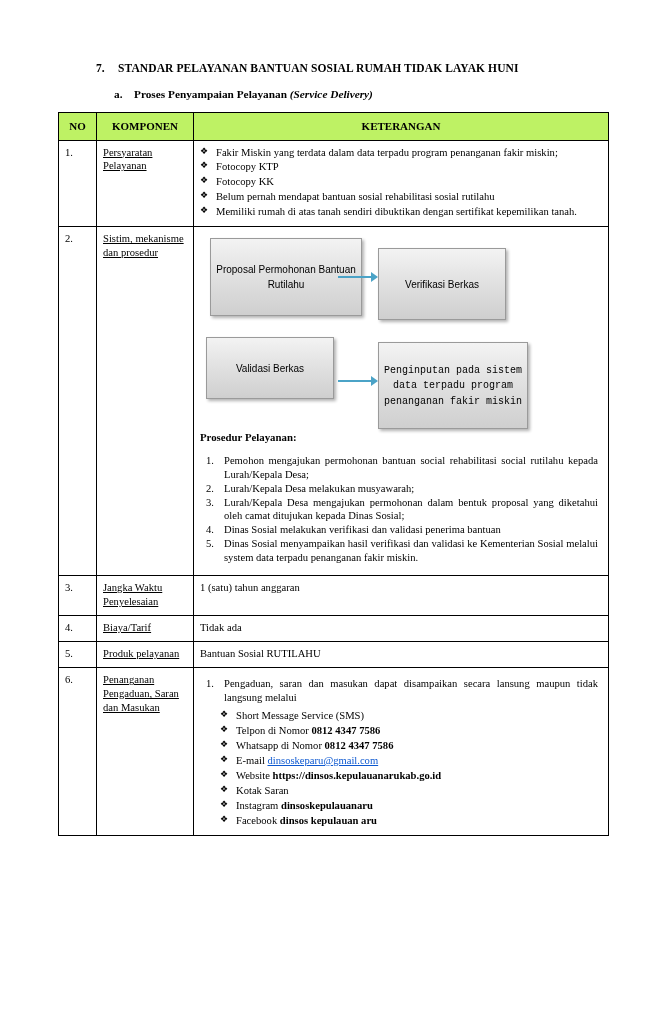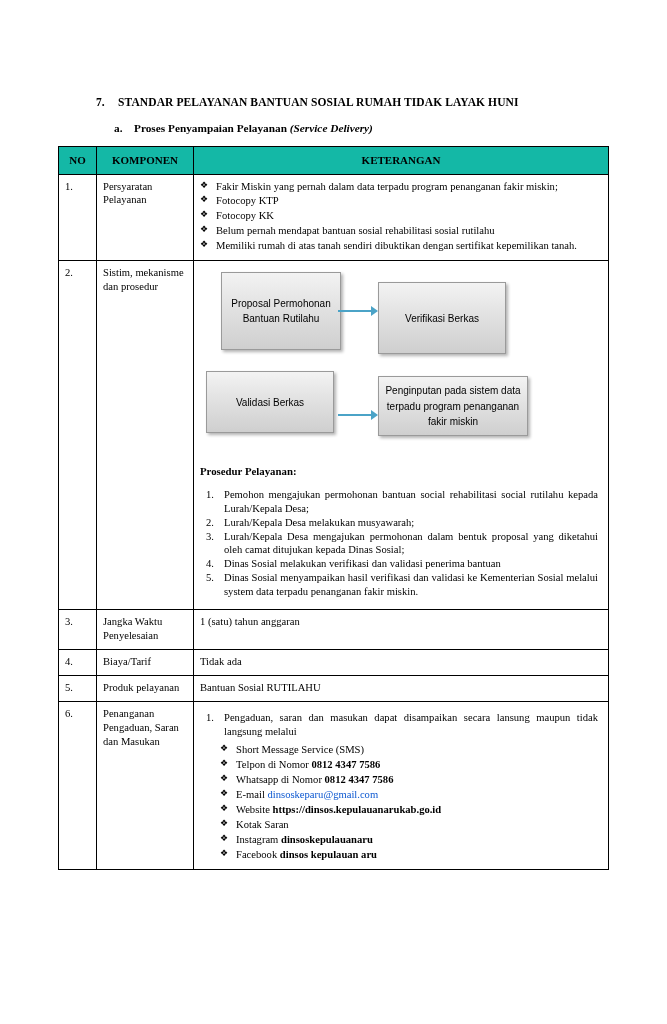--- a/index.html
+++ b/index.html
@@ -12,21 +12,21 @@
     height: 1024px;
     font-family: "Liberation Serif", serif;
     color: #000000;
     position: relative;
     overflow: hidden;
   }
   .page {
     width: 667px;
     height: 1024px;
     box-sizing: border-box;
-    padding: 96px 58px 0 58px;
+    padding: 62px 58px 0 58px;
     position: relative;
   }
   .doc-title {
     font-size: 11.5px;
     font-weight: bold;
     text-align: left;
     margin: 0 0 14px 38px;
     letter-spacing: 0.1px;
   }
   .doc-title .num {
@@ -52,21 +52,21 @@
     table-layout: fixed;
   }
   table.std th, table.std td {
     border: 1px solid #000;
     vertical-align: top;
     padding: 5px 6px 6px 6px;
     font-size: 10.6px;
     line-height: 1.32;
   }
   table.std thead th {
-    background: #14b8a6;
+    background: #bef264;
     text-align: center;
     font-weight: bold;
     font-size: 11px;
     padding: 6px 4px;
     vertical-align: middle;
   }
   col.c-no { width: 38px; }
   col.c-komp { width: 97px; }
   col.c-ket { width: auto; }
   td.no { text-align: left; padding-left: 9px; }
@@ -127,47 +127,48 @@
     display: flex;
     align-items: center;
     justify-content: center;
     text-align: center;
     font-family: "Liberation Sans", sans-serif;
     font-size: 10px;
     line-height: 1.55;
     color: #000;
     padding: 4px;
   }
-  #fbox-proposal { left: 21px; top: 0px; width: 120px; height: 78px; }
+  #fbox-proposal { left: 10px; top: 0px; width: 152px; height: 78px; }
   #fbox-verifikasi { left: 178px; top: 10px; width: 128px; height: 72px; }
   #fbox-validasi { left: 6px; top: 99px; width: 128px; height: 62px; }
-  #fbox-penginputan { left: 178px; top: 104px; width: 150px; height: 60px; overflow: hidden; }
+  #fbox-penginputan { left: 178px; top: 104px; width: 150px; height: 87px; overflow: hidden; font-family: Liberation Mono, monospace; }
   .arrow {
     position: absolute;
     height: 2px;
     background: #4ba3c7;
   }
   .arrow::after {
     content: "";
     position: absolute;
     right: -6px;
     top: -4px;
     width: 0; height: 0;
     border-left: 7px solid #4ba3c7;
     border-top: 5px solid transparent;
     border-bottom: 5px solid transparent;
   }
   #arrow-1 { left: 138px; top: 38px; width: 34px; }
   #arrow-2 { left: 138px; top: 142px; width: 34px; }
   .mono-link {
     color: #0b57d0;
+    text-decoration: underline;
   }
   .b { font-weight: bold; }
   .row-small td { padding-top: 6px; padding-bottom: 14px; }
-  .cell-tight { line-height: 1.35; }
+  .cell-tight { line-height: 1.35; text-decoration: underline; }
 </style>
 </head>
 <body>
 
 <div class="page">
 
   <div class="doc-title">
     <span class="num">7.</span><span>STANDAR PELAYANAN BANTUAN SOSIAL RUMAH TIDAK LAYAK HUNI</span>
   </div>
 
@@ -189,21 +190,21 @@
         <th>KETERANGAN</th>
       </tr>
     </thead>
     <tbody>
 
       <tr>
         <td class="no">1.</td>
         <td class="cell-tight">Persyaratan Pelayanan</td>
         <td>
           <ul class="bullet-list">
-            <li>Fakir Miskin yang pernah dalam data terpadu program penanganan fakir miskin;</li>
+            <li>Fakir Miskin yang terdata dalam data terpadu program penanganan fakir miskin;</li>
             <li>Fotocopy KTP</li>
             <li>Fotocopy KK</li>
             <li>Belum pernah mendapat bantuan sosial rehabilitasi sosial rutilahu</li>
             <li>Memiliki rumah di atas tanah sendiri dibuktikan dengan sertifikat kepemilikan tanah.</li>
           </ul>
         </td>
       </tr>
 
       <tr>
         <td class="no">2.</td>

